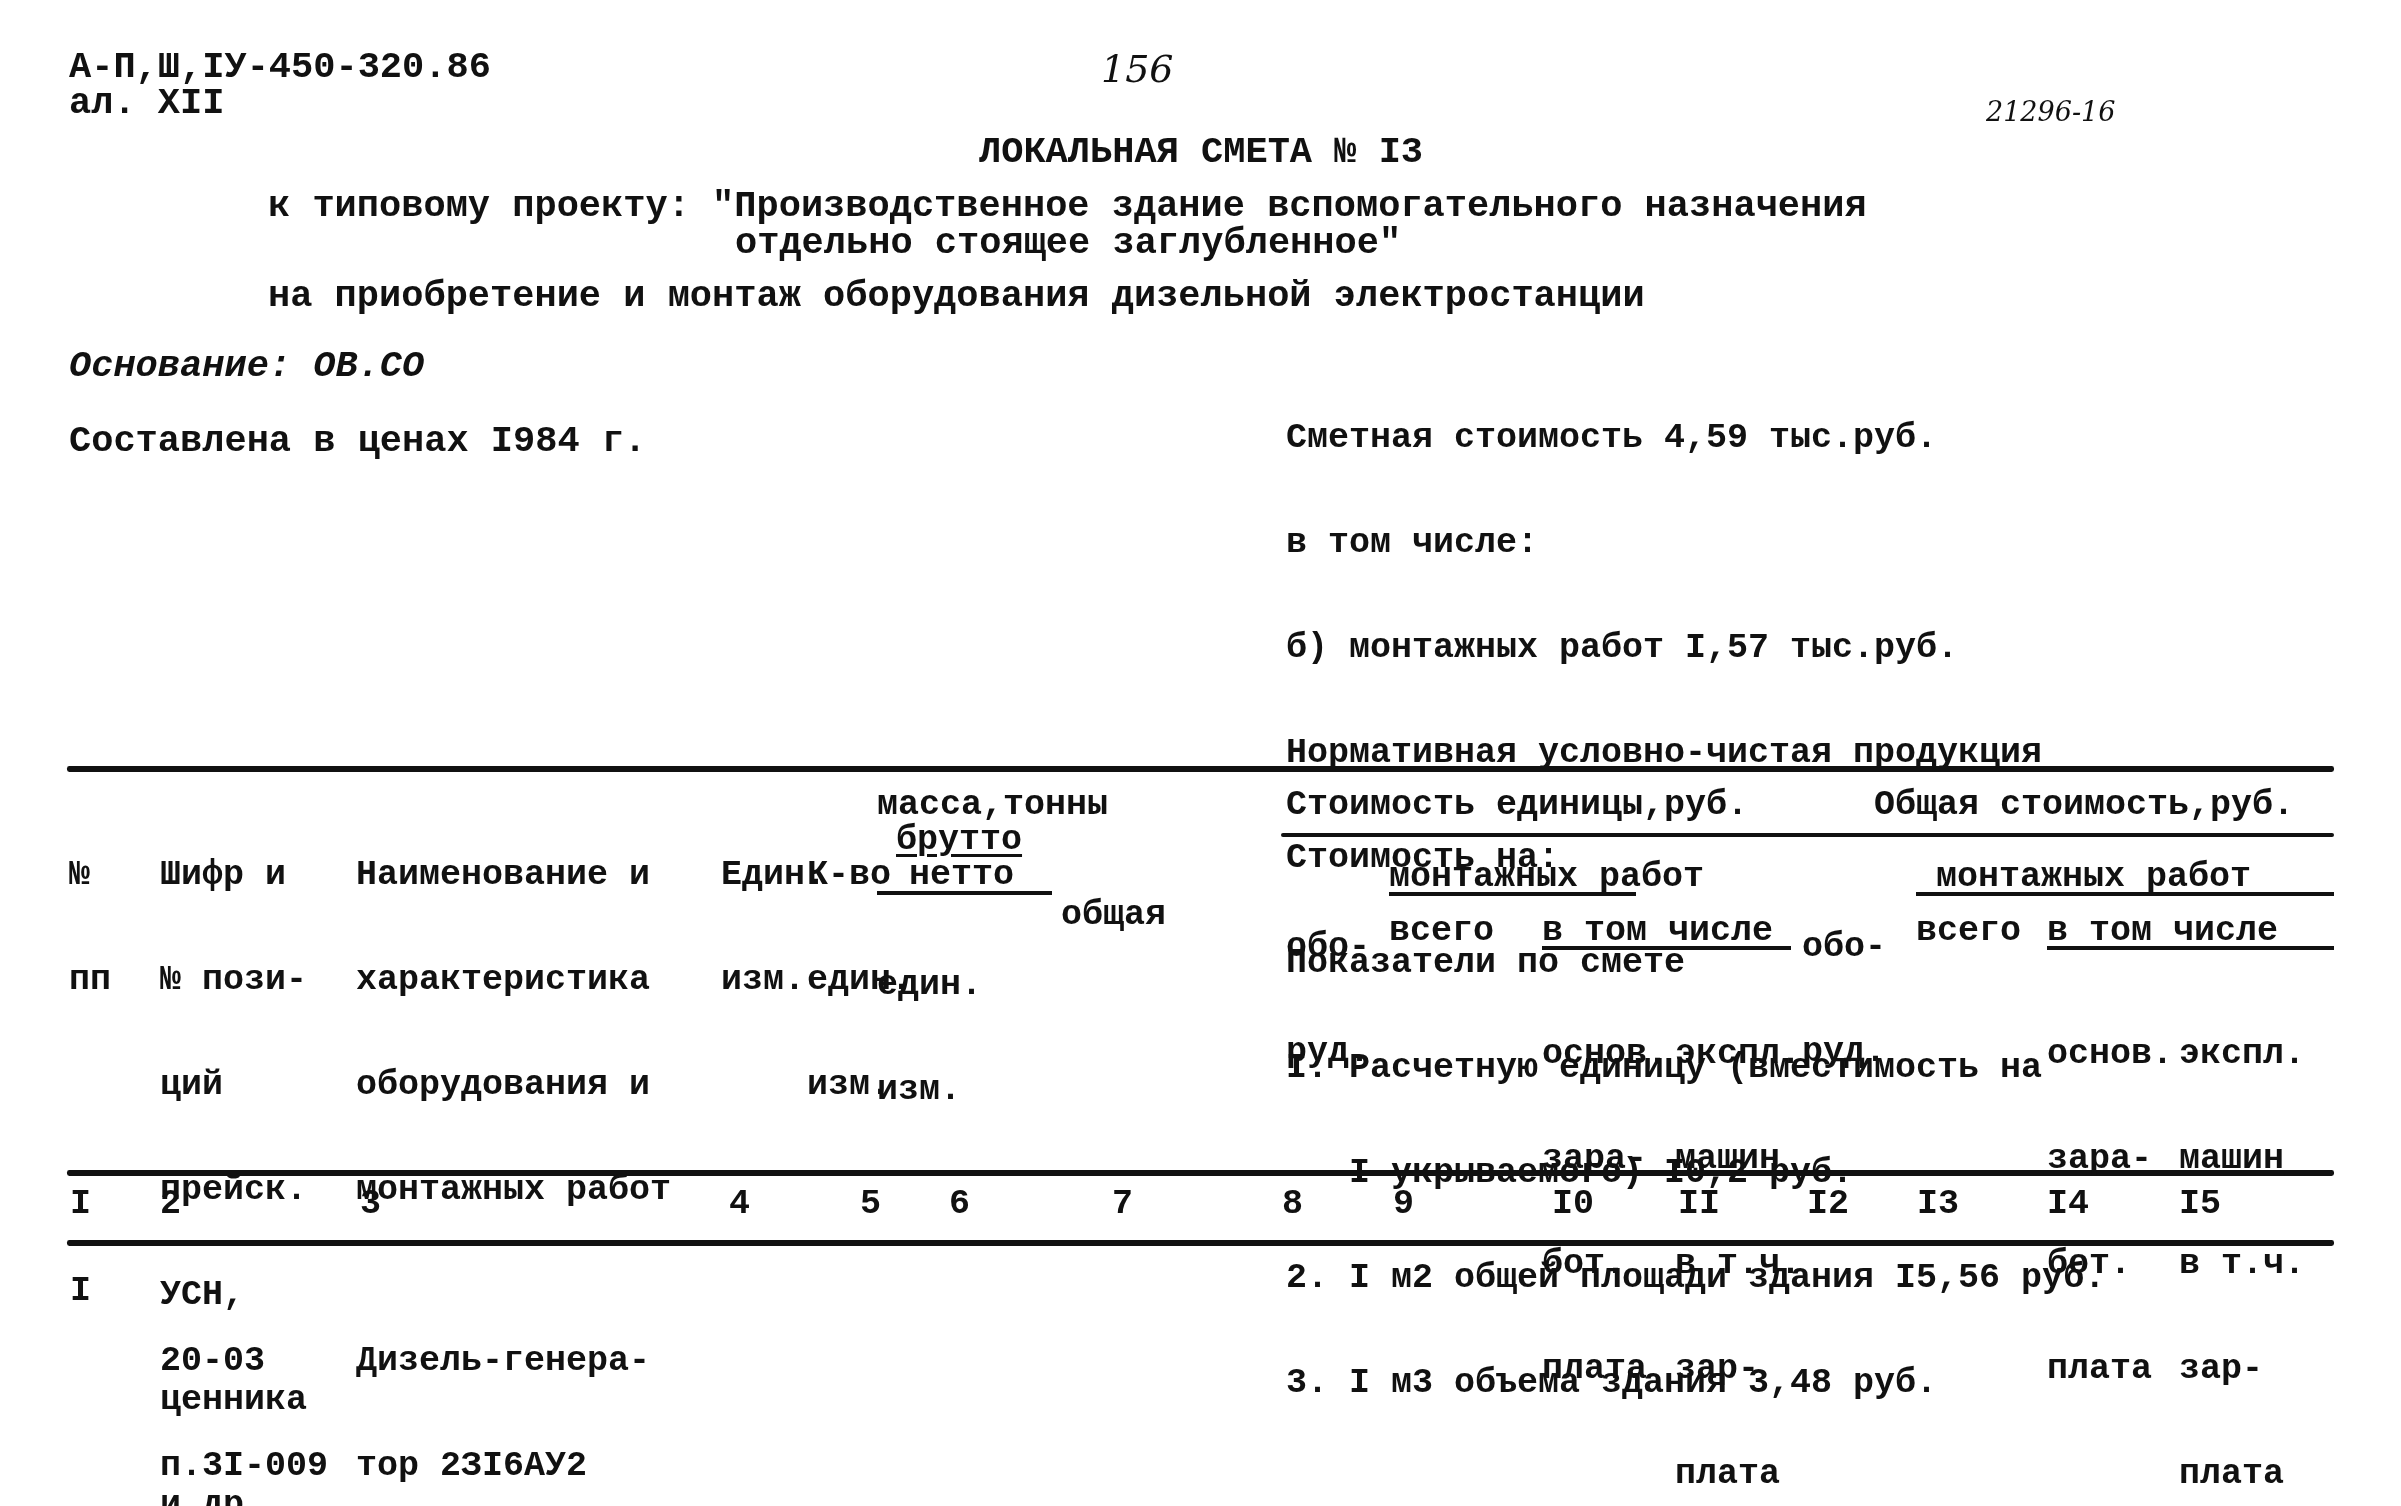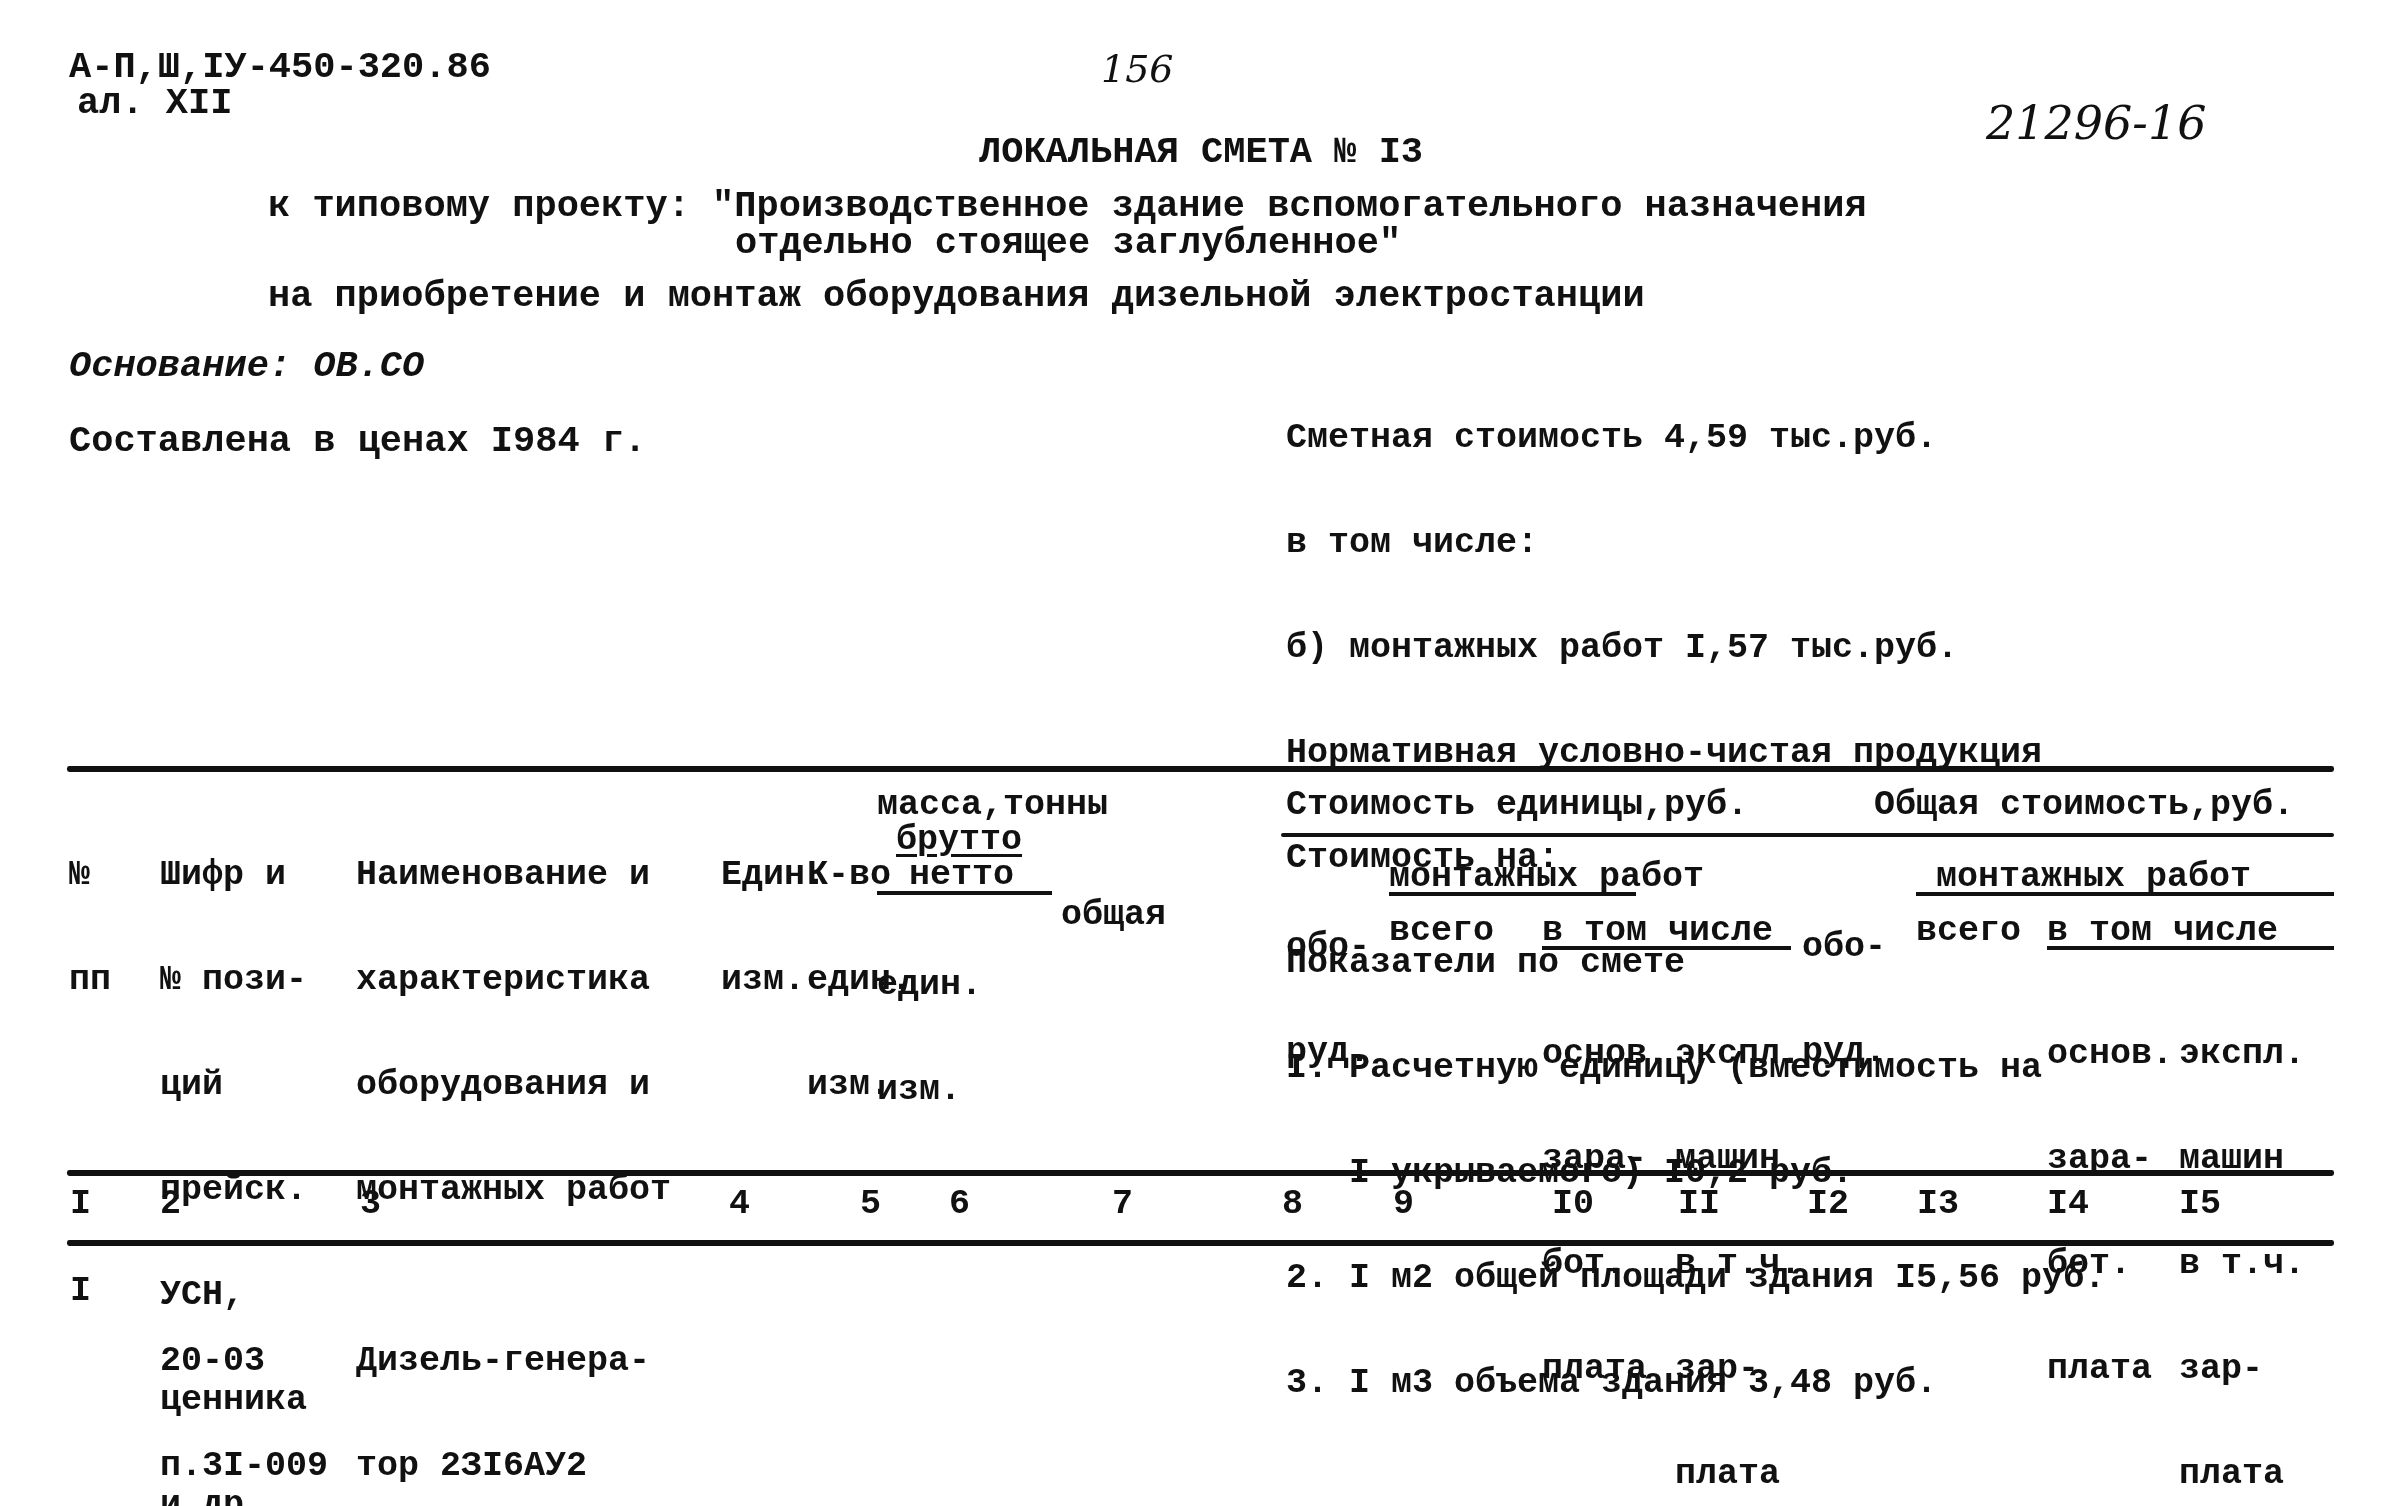--- a/index.html
+++ b/index.html
@@ -15,23 +15,23 @@
   .rule { position:absolute; height:5.6px; background:#111; border-radius:2.4px; }
   .rule.thin { height:4px; }
   .ul { text-decoration:underline; text-decoration-thickness:3.2px; text-underline-offset:4.8px; }
   .stack span { display:block; }
   .uline { position:absolute; height:4px; background:#111; }
 </style>
 </head>
 <body>
 
 <div class="abs t46" style="left:69px;top:49px;">А-П,Ш,IУ-450-320.86</div>
-<div class="abs t46" style="left:69px;top:85px;margin-left:8px;">ал. XII</div>
+<div class="abs t46" style="left:69px;top:85px;">ал. XII</div>
 <div class="abs t46 hand" style="left:1101px;top:51px;font-size:38px;">156</div>
-<div class="abs hand" style="left:1986px;top:96px;font-size:46px;">21296-16</div>
+<div class="abs hand" style="left:1986px;top:96px;font-size:27px;">21296-16</div>
 
 <div class="abs t46" style="left:979px;top:134px;">ЛОКАЛЬНАЯ СМЕТА № I3</div>
 <div class="abs t46" style="left:268px;top:188px;">к типовому проекту: "Производственное здание вспомогательного назначения</div>
 <div class="abs t46" style="left:735px;top:225px;">отдельно стоящее заглубленное"</div>
 <div class="abs t46" style="left:268px;top:278px;">на приобретение и монтаж оборудования дизельной электростанции</div>
 
 <div class="abs t46" style="left:69px;top:348px;font-style:italic;">Основание: ОВ.СО</div>
 <div class="abs t46" style="left:69px;top:423px;">Составлена в ценах I984 г.</div>
 
 <div class="abs stack t44" style="left:1286px;top:351px;">

